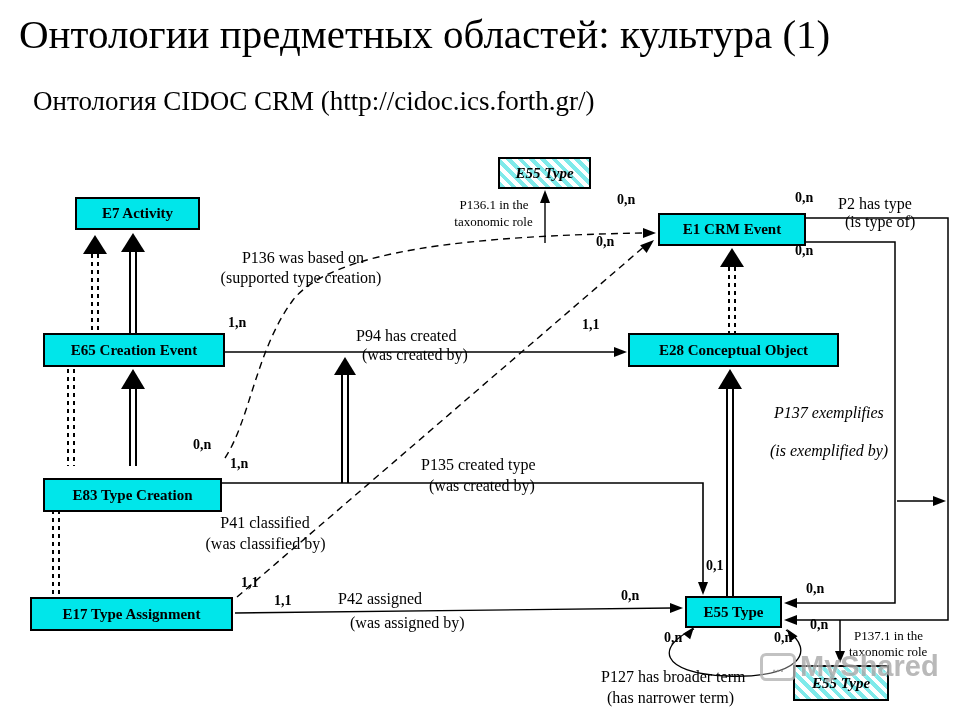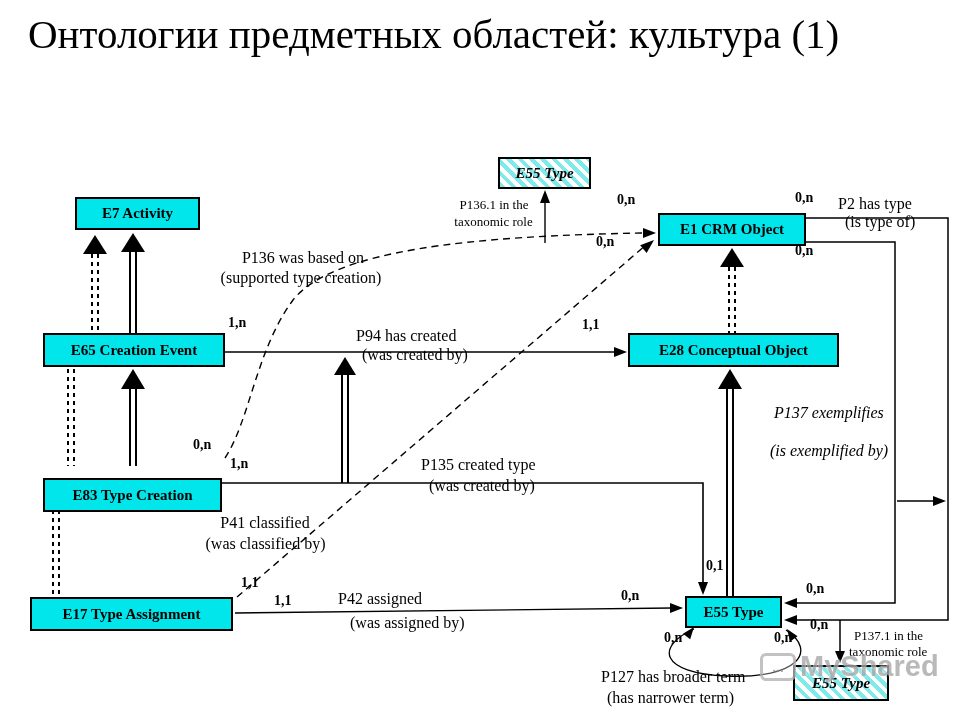--- a/index.html
+++ b/index.html
@@ -1,18 +1,18 @@
 <!DOCTYPE html>
 <html><head>
 <meta charset="utf-8">
 <style>
   html,body{margin:0;padding:0;background:#fff;}
   #slide{position:relative;width:960px;height:720px;background:#ffffff;overflow:hidden;
          font-family:"Liberation Serif",serif;}
-  #title{position:absolute;left:28px;top:10px;width:920px;font-size:41px;color:#000;
+  #title{position:absolute;left:19px;top:10px;width:920px;font-size:41px;color:#000;
          letter-spacing:0px;white-space:nowrap;}
   #subtitle{position:absolute;left:33px;top:86px;width:900px;font-size:27px;color:#000;white-space:nowrap;}
   #lines{position:absolute;left:0;top:0;width:960px;height:720px;}
   .node{position:absolute;box-sizing:border-box;border:2px solid #000;display:flex;
         align-items:center;justify-content:center;font-weight:bold;font-size:15px;
         font-family:"Liberation Serif",serif;white-space:nowrap;z-index:3;}
   .node.hatched{font-style:italic;}
   .plabel{position:absolute;font-family:"Liberation Serif",serif;font-weight:normal;
           font-size:16px;line-height:16px;color:#000;white-space:nowrap;z-index:2;}
   .plabel.italic{font-style:italic;}
@@ -27,20 +27,21 @@
            font:bold 14px "Liberation Sans",sans-serif;line-height:10px;}
   #wm-text{font:bold 29px "Liberation Sans",sans-serif;color:#a8a8a8;
            text-shadow:0 0 2px #ffffff, 0 0 1px #ffffff;}
 </style>
 </head>
 <body>
 
 <div id="slide">
 
   <div id="title">Онтологии предметных областей: культура (1)</div>
+  <div id="subtitle">Онтология CIDOC CRM (http://cidoc.ics.forth.gr/)</div>
 
   <svg id="lines" width="960" height="720" viewBox="0 0 960 720">
 
     <g stroke="#000" stroke-width="2">
       <path d="M130,252 V333 M136,252 V333" fill="none"></path>
       <polygon points="133,233 121,252 145,252" fill="#000" stroke="none"></polygon>
     </g>
 
     <g stroke="#000" stroke-width="2" stroke-dasharray="4,4">
       <path d="M92,254 V333 M98,254 V333 M68,369 V466 M74,369 V466 M53,502 V597 M59,502 V597" fill="none"></path>
@@ -119,21 +120,21 @@
       <polygon points="0,0 -12,-4.5 -12,4.5" fill="#000" stroke="none" transform="translate(694,627) rotate(-52)"></polygon>
       <polygon points="0,0 -12,-4.5 -12,4.5" fill="#000" stroke="none" transform="translate(787,629) rotate(-125)"></polygon>
     </g>
   </svg>
 
   <div id="nodes">
       <div class="node" style="left: 75px; top: 197px; width: 125px; height: 33px; background: rgb(0, 230, 234);">E7 Activity</div>
       <div class="node" style="left: 43px; top: 333px; width: 182px; height: 34px; background: rgb(0, 230, 234);">E65 Creation Event</div>
       <div class="node" style="left: 43px; top: 466px; width: 179px; height: 34px; background: rgb(0, 230, 234); margin-top: 12px;">E83  Type Creation</div>
       <div class="node" style="left: 30px; top: 597px; width: 203px; height: 34px; background: rgb(0, 230, 234);">E17  Type Assignment</div>
-      <div class="node" style="left: 658px; top: 213px; width: 148px; height: 33px; background: rgb(0, 230, 234);">E1 CRM Object</div>
+      <div class="node" style="left: 658px; top: 213px; width: 148px; height: 33px; background: rgb(0, 230, 234);">E1 CRM Event</div>
       <div class="node" style="left: 628px; top: 333px; width: 211px; height: 34px; background: rgb(0, 230, 234);">E28 Conceptual Object</div>
       <div class="node" style="left: 685px; top: 596px; width: 97px; height: 32px; background: rgb(0, 230, 234);">E55 Type</div>
       <div class="node hatched" style="left: 498px; top: 157px; width: 93px; height: 32px; background: repeating-linear-gradient(45deg, rgb(127, 234, 234) 0px, rgb(127, 234, 234) 4px, rgb(255, 255, 255) 4px, rgb(255, 255, 255) 8px);">E55 Type</div>
       <div class="node hatched" style="left: 793px; top: 665px; width: 96px; height: 36px; background: repeating-linear-gradient(45deg, rgb(127, 234, 234) 0px, rgb(127, 234, 234) 4px, rgb(255, 255, 255) 4px, rgb(255, 255, 255) 8px);">E55 Type</div>
     </div>
   <div id="labels">
       <div class="plabel ctr" style="left: 218px; top: 250px; width: 170px;">P136 was based on</div>
       <div class="plabel ctr" style="left: 196px; top: 270px; width: 210px;">(supported type  creation)</div>
       <div class="plabel" style="left: 356px; top: 328px; width: 150px;">P94 has created</div>
       <div class="plabel" style="left: 362px; top: 347px; width: 150px;">(was created by)</div>

